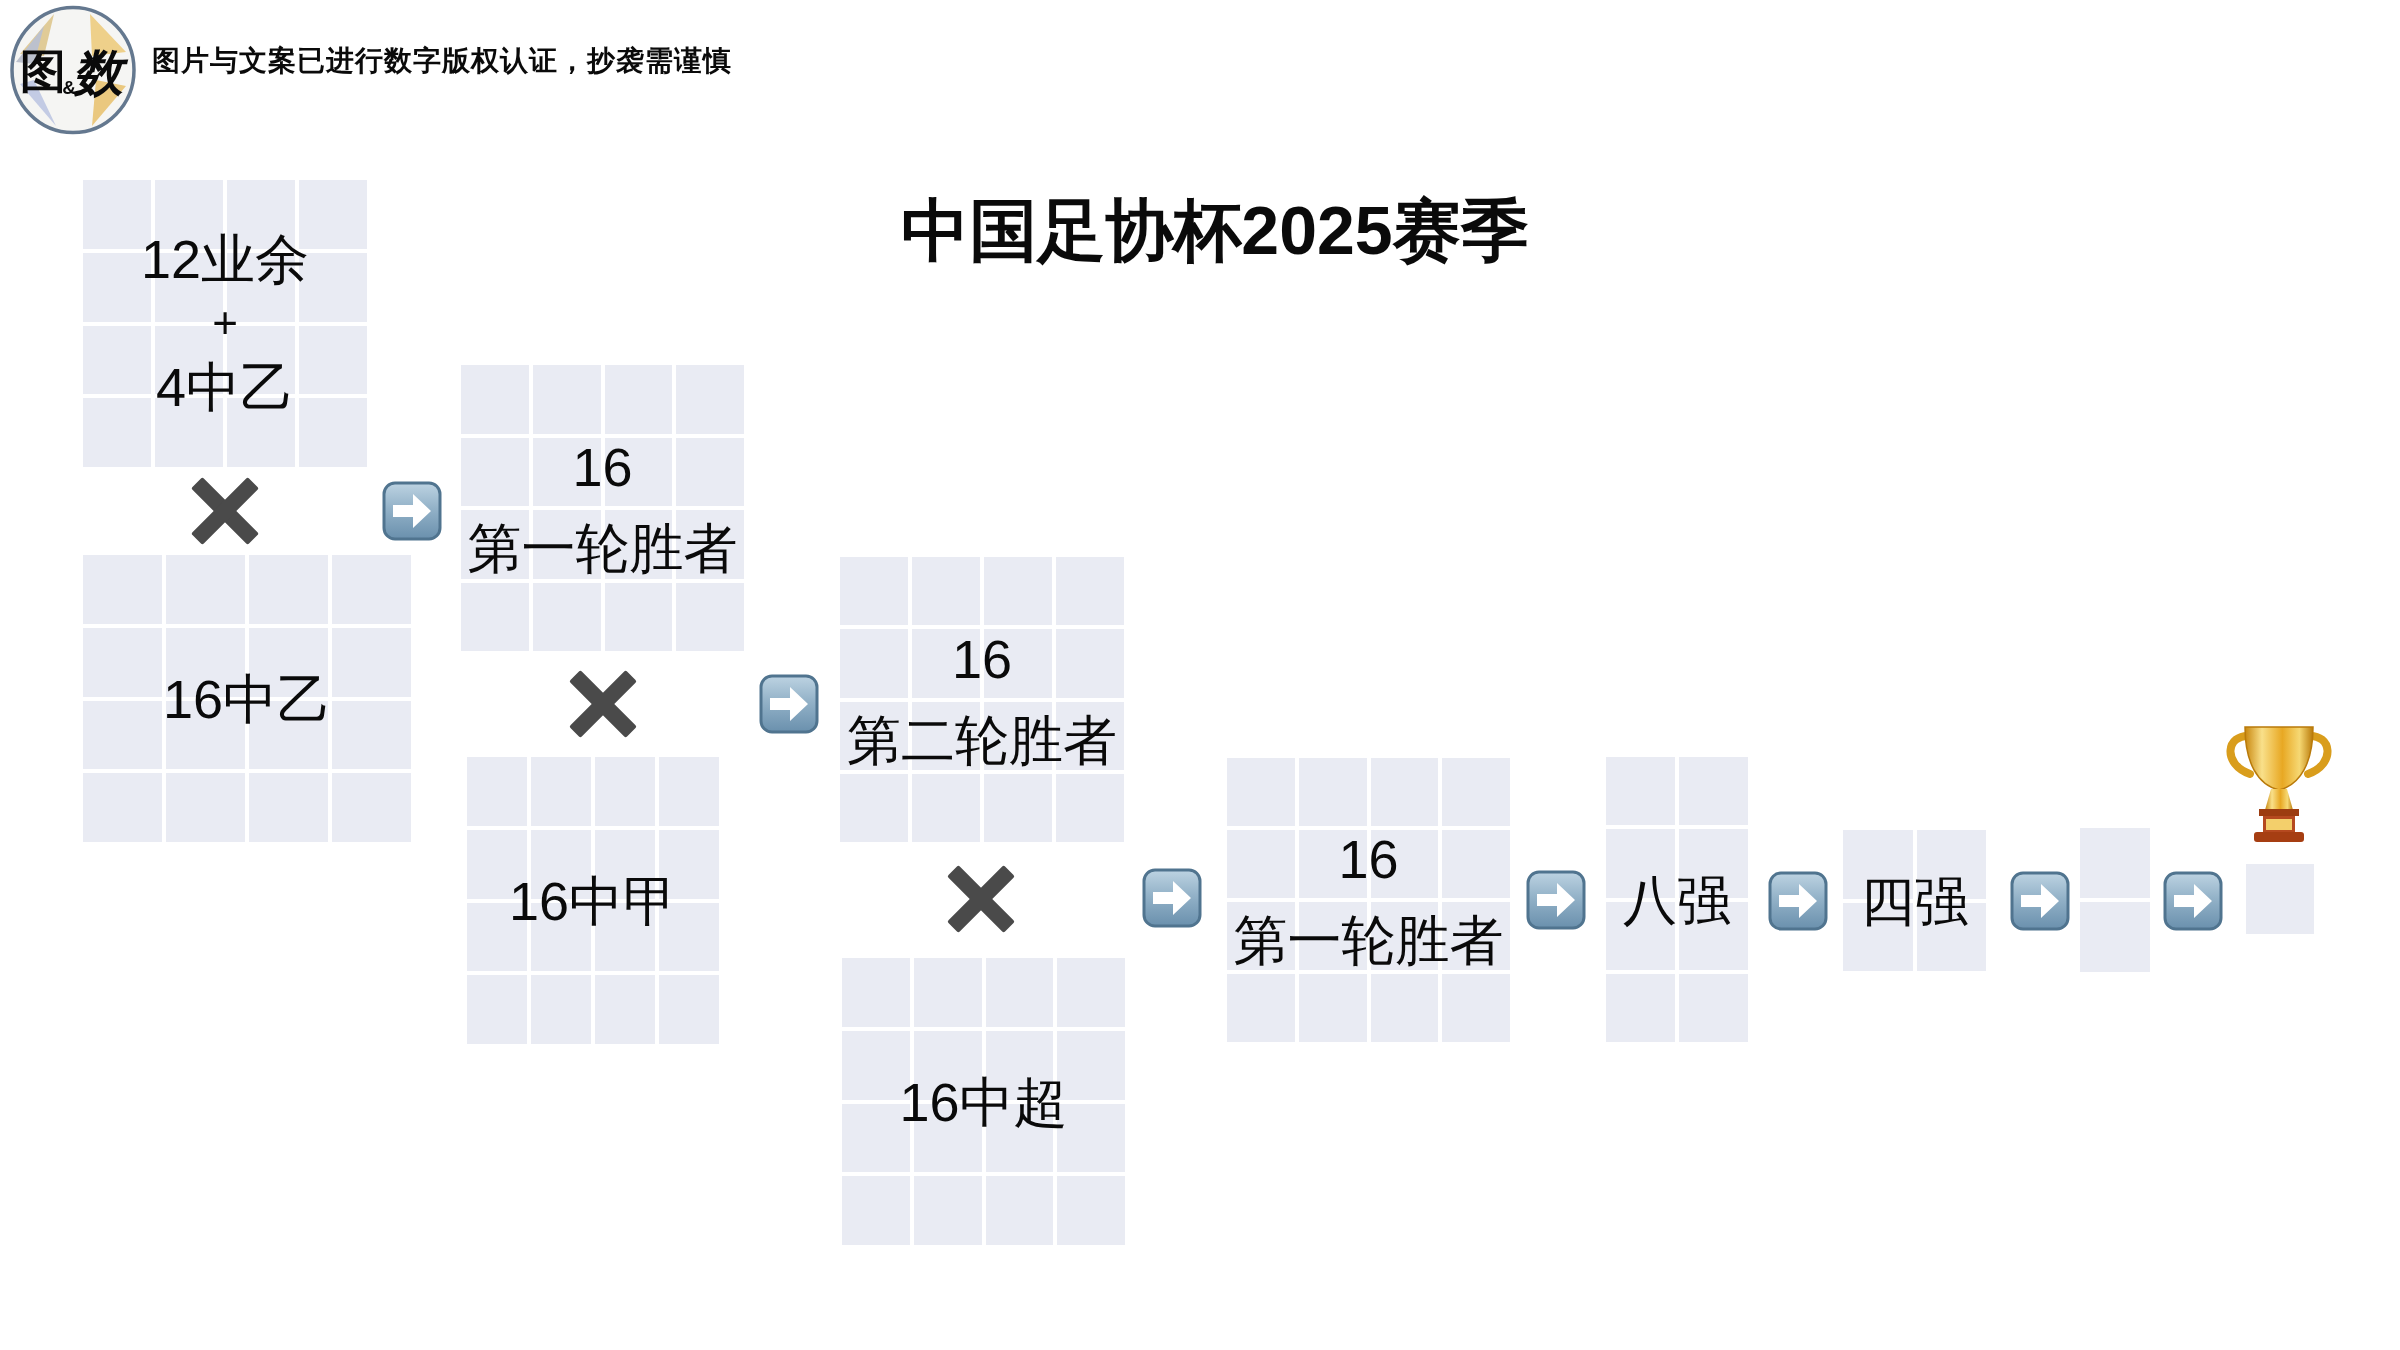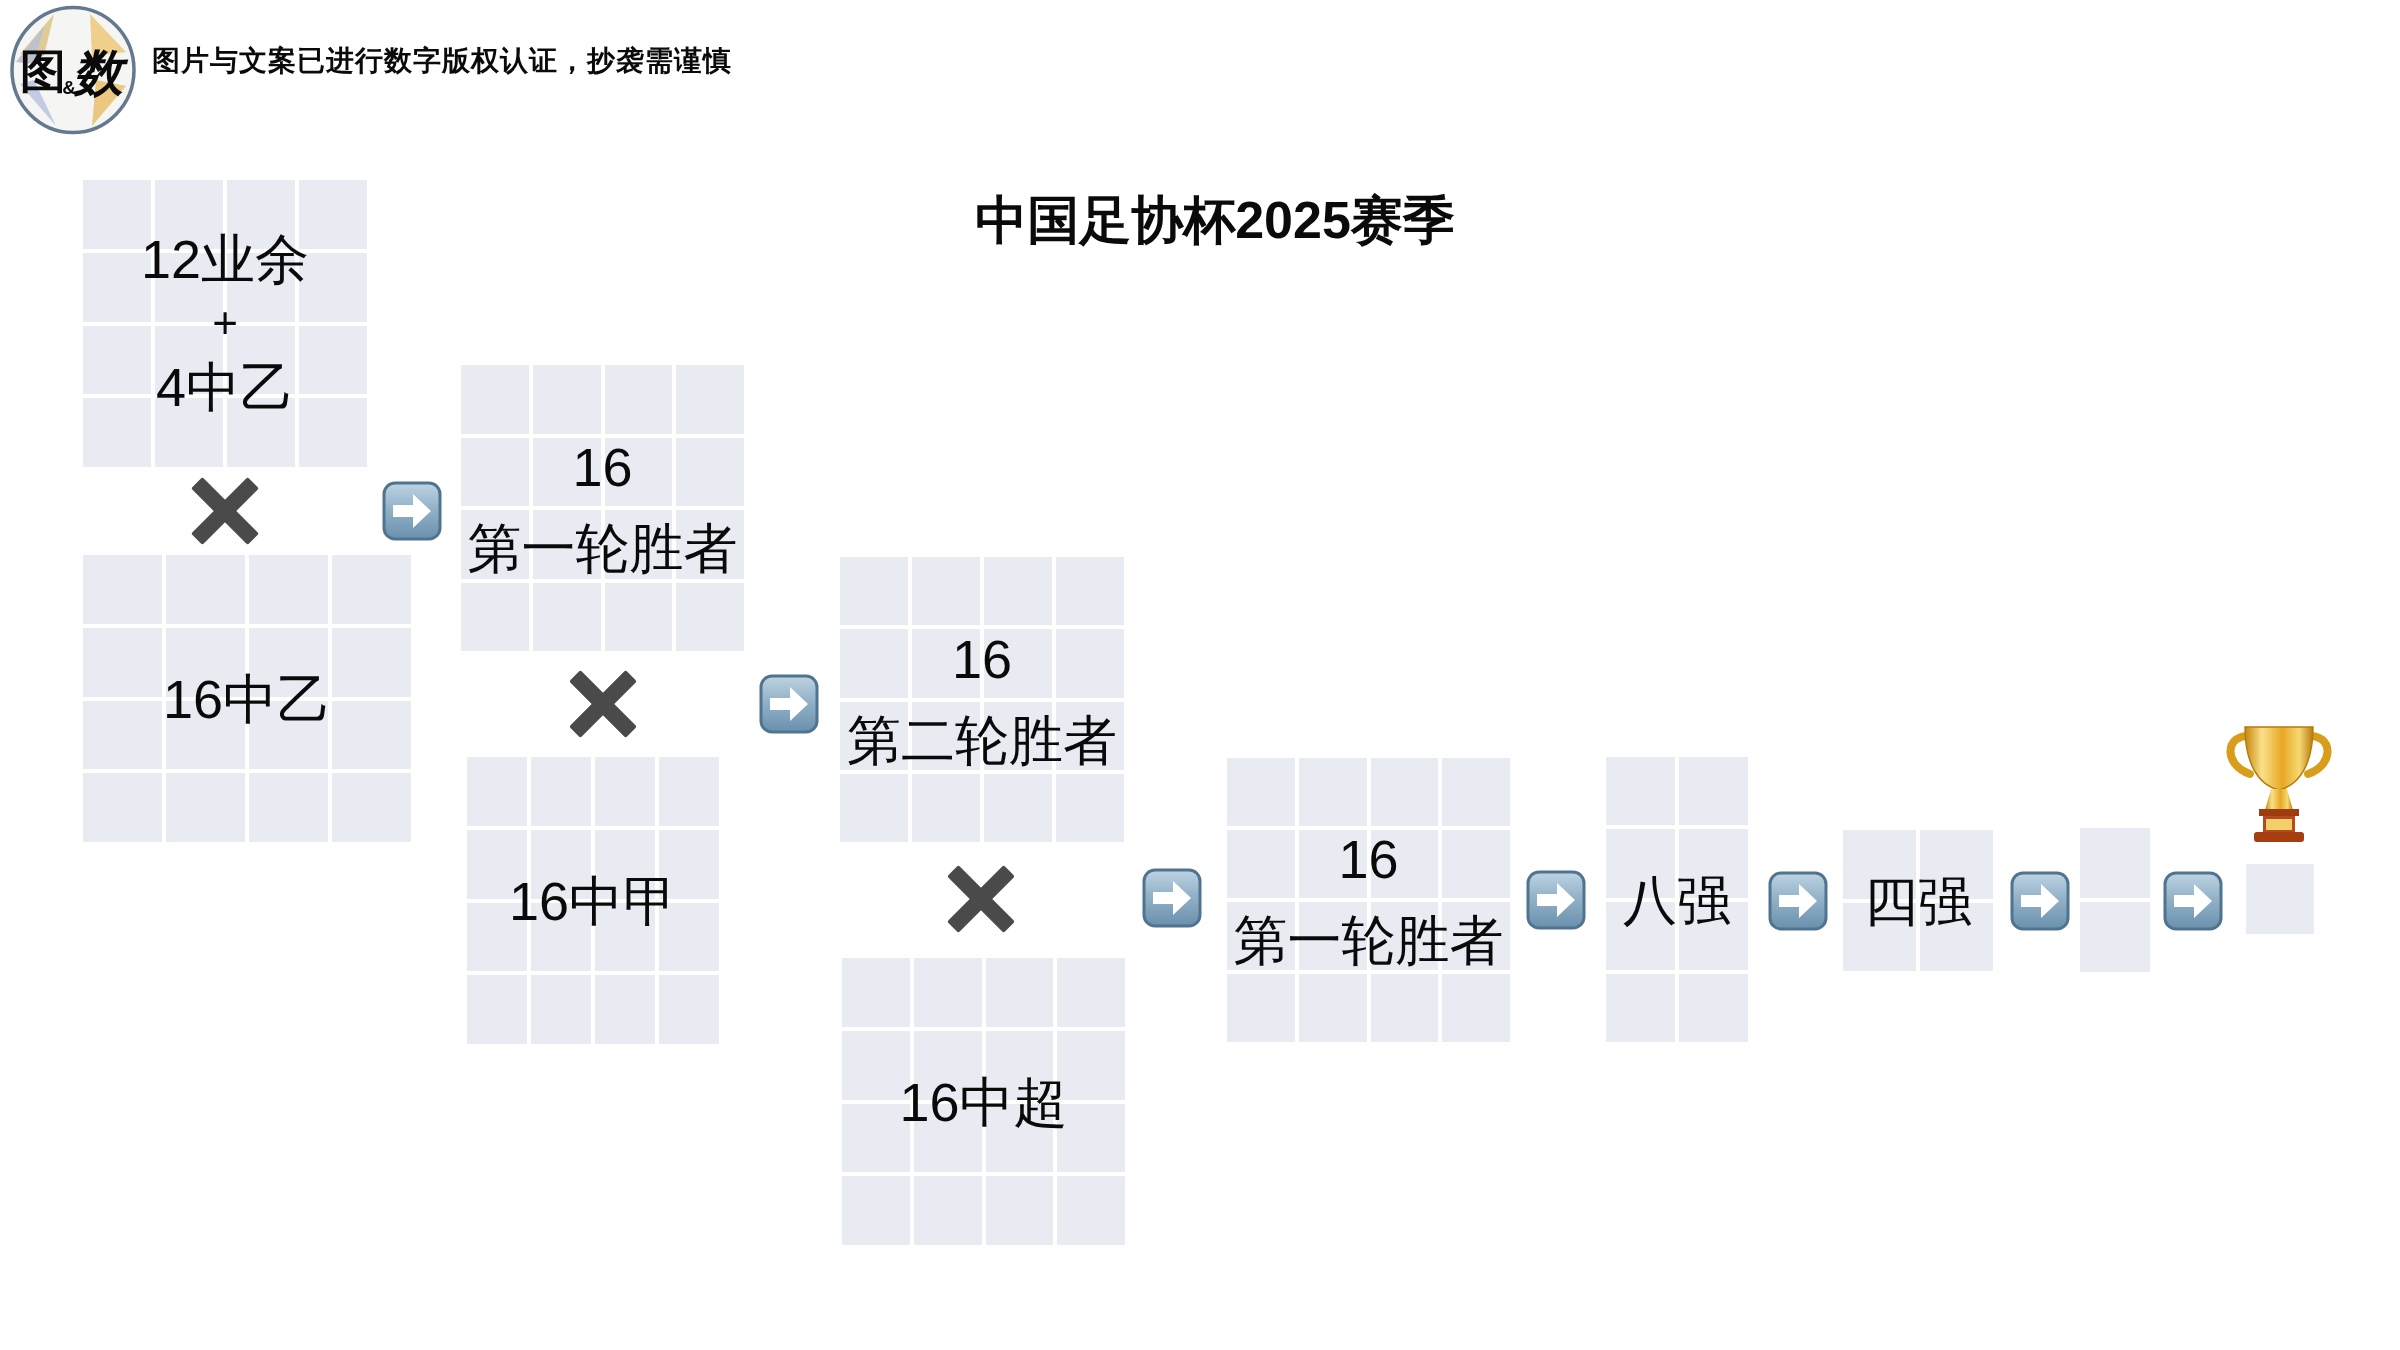--- a/index.html
+++ b/index.html
@@ -8,21 +8,21 @@
     font-family:"Liberation Sans","DejaVu Sans",sans-serif;color:#0a0a0a;
   }
   .abs{position:absolute;}
 
   
   #logo{left:8px;top:4px;width:130px;height:132px;}
   #notice{left:152px;top:42px;font-size:28px;font-weight:700;letter-spacing:1px;white-space:nowrap;}
 
   
   #title{left:700px;top:186px;width:1030px;text-align:center;
-         font-size:52px;font-weight:700;margin:0;white-space:nowrap;}
+         font-size:68px;font-weight:700;margin:0;white-space:nowrap;}
 
   
   .block{position:absolute;}
   .grid{position:absolute;inset:0;display:grid;gap:4px;}
   .cols4 .grid{grid-template-columns:repeat(4,1fr);}
   .cols2 .grid{grid-template-columns:repeat(2,1fr);}
   .cols1 .grid{grid-template-columns:repeat(1,1fr);}
   .rows4 .grid{grid-template-rows:repeat(4,1fr);}
   .rows2 .grid{grid-template-rows:repeat(2,1fr);}
   .rows1 .grid{grid-template-rows:repeat(1,1fr);}
@@ -37,21 +37,21 @@
   #blk-amateur .label{line-height:1.4;}
 
   #blk-amateur {left:83px;  top:180px; width:284px; height:287px;}
   #blk-league2 {left:83px;  top:555px; width:328px; height:287px;}
   #blk-round1  {left:461px; top:365px; width:283px; height:286px;}
   #blk-league1 {left:467px; top:757px; width:252px; height:287px;}
   #blk-round2  {left:840px; top:557px; width:284px; height:285px;}
   #blk-csl     {left:842px; top:958px; width:283px; height:287px;}
   #blk-round3  {left:1227px;top:758px; width:283px; height:284px;}
   #blk-quarter {left:1606px;top:757px; width:142px; height:285px;}
-  #blk-semi    {left:1843px;top:830px; width:143px; height:141px;padding-left:7px;}
+  #blk-semi    {left:1843px;top:830px; width:143px; height:141px;}
   #blk-final   {left:2080px;top:828px; width:70px;  height:144px;}
   #blk-champion{left:2246px;top:864px; width:68px;  height:70px;}
 
   
   .xmark{position:absolute;width:62px;height:62px;z-index:4;}
   .xmark i{position:absolute;left:-9px;top:23px;width:80px;height:16px;
            background:var(--versus-x,#4a4a4a);border-radius:2px;}
   .xmark i.b1{transform:rotate(45deg);}
   .xmark i.b2{transform:rotate(-45deg);}
   #x1{left:194px;top:480px;} #x2{left:572px;top:673px;} #x3{left:950px;top:868px;}

